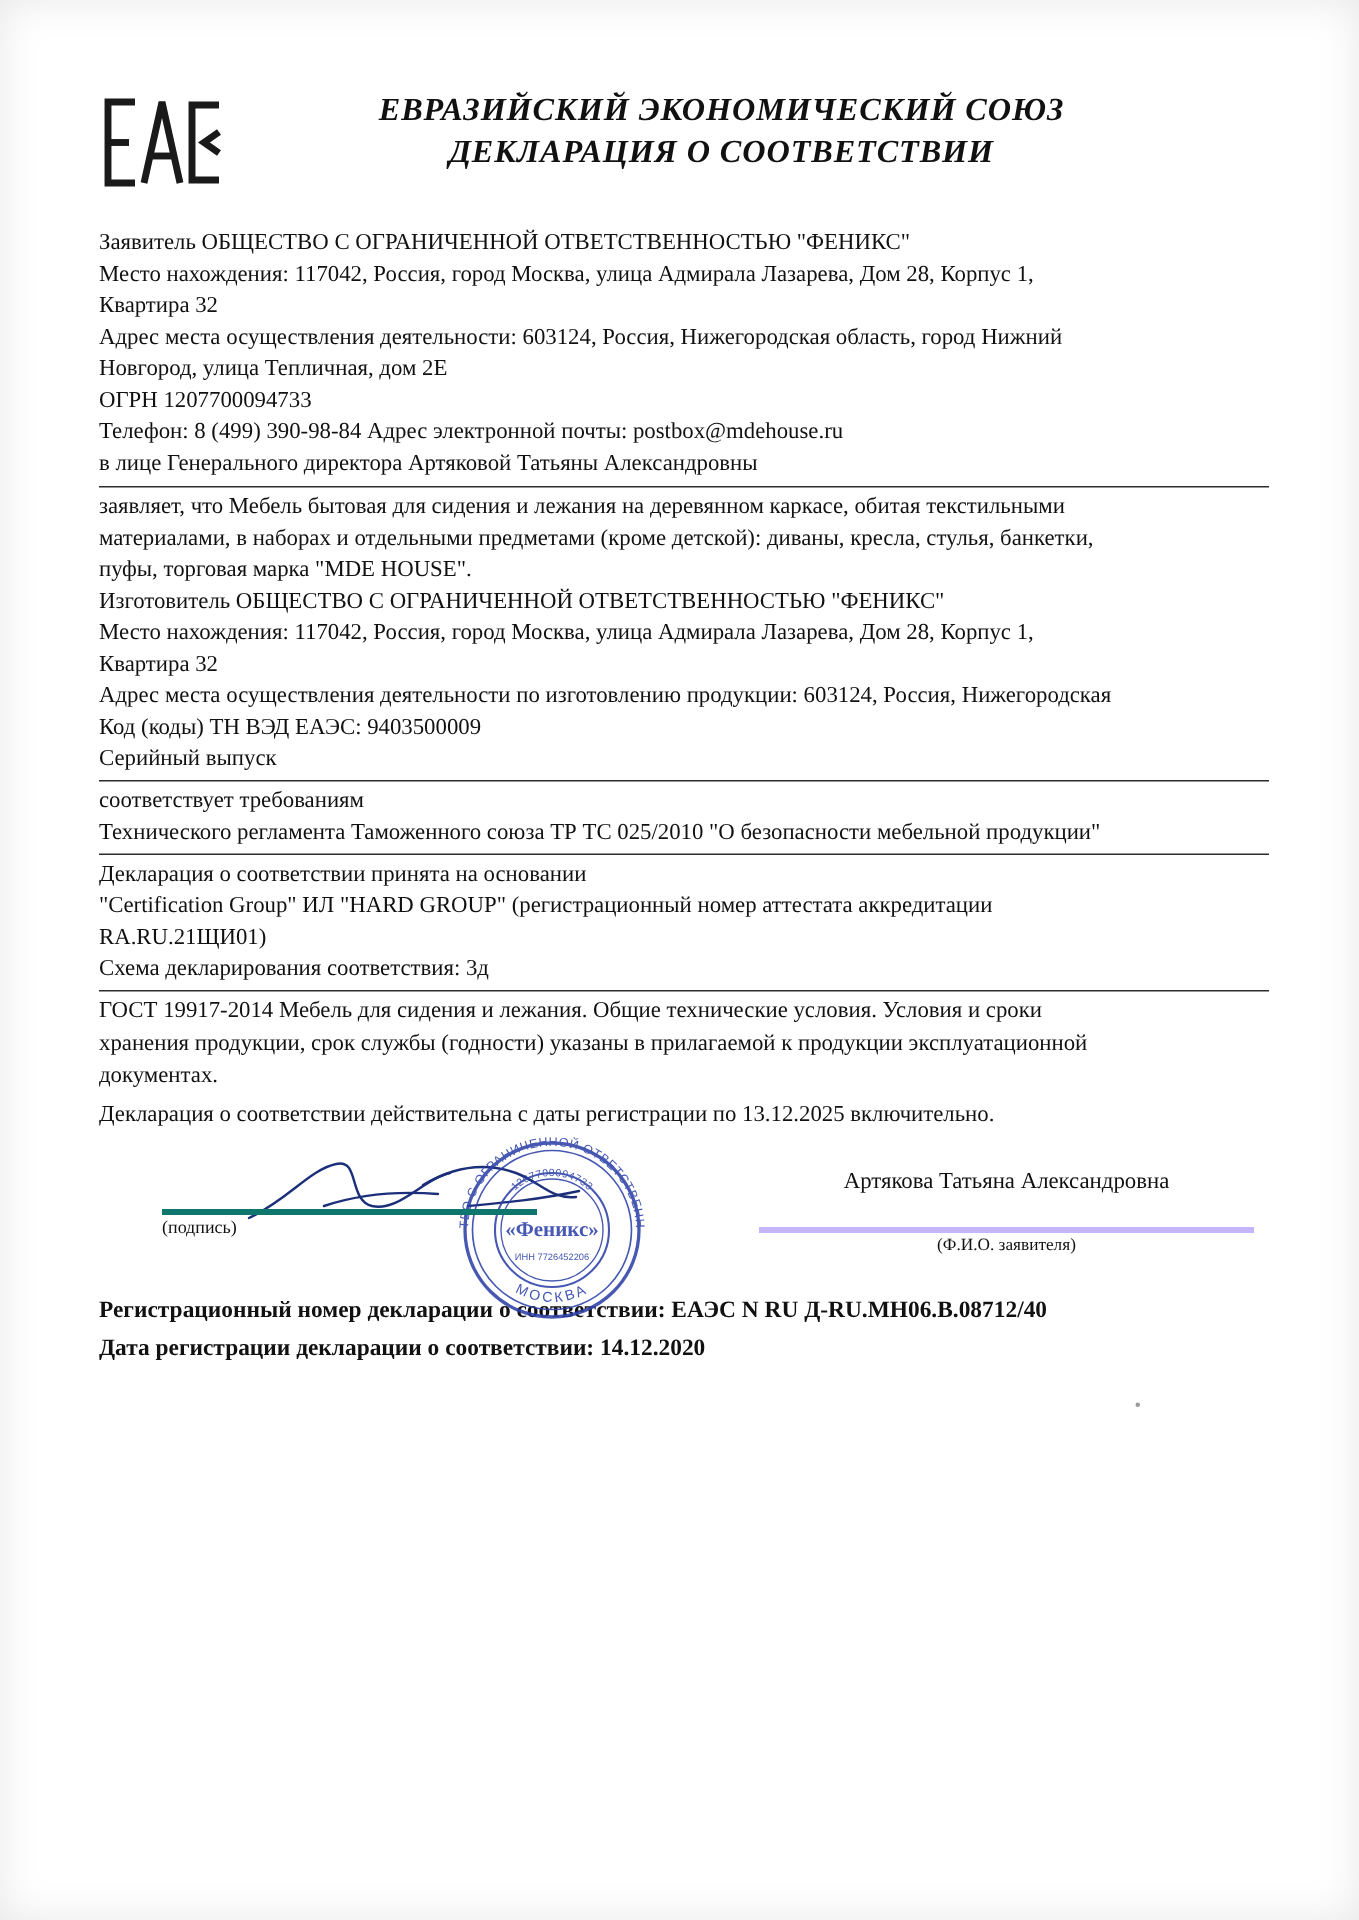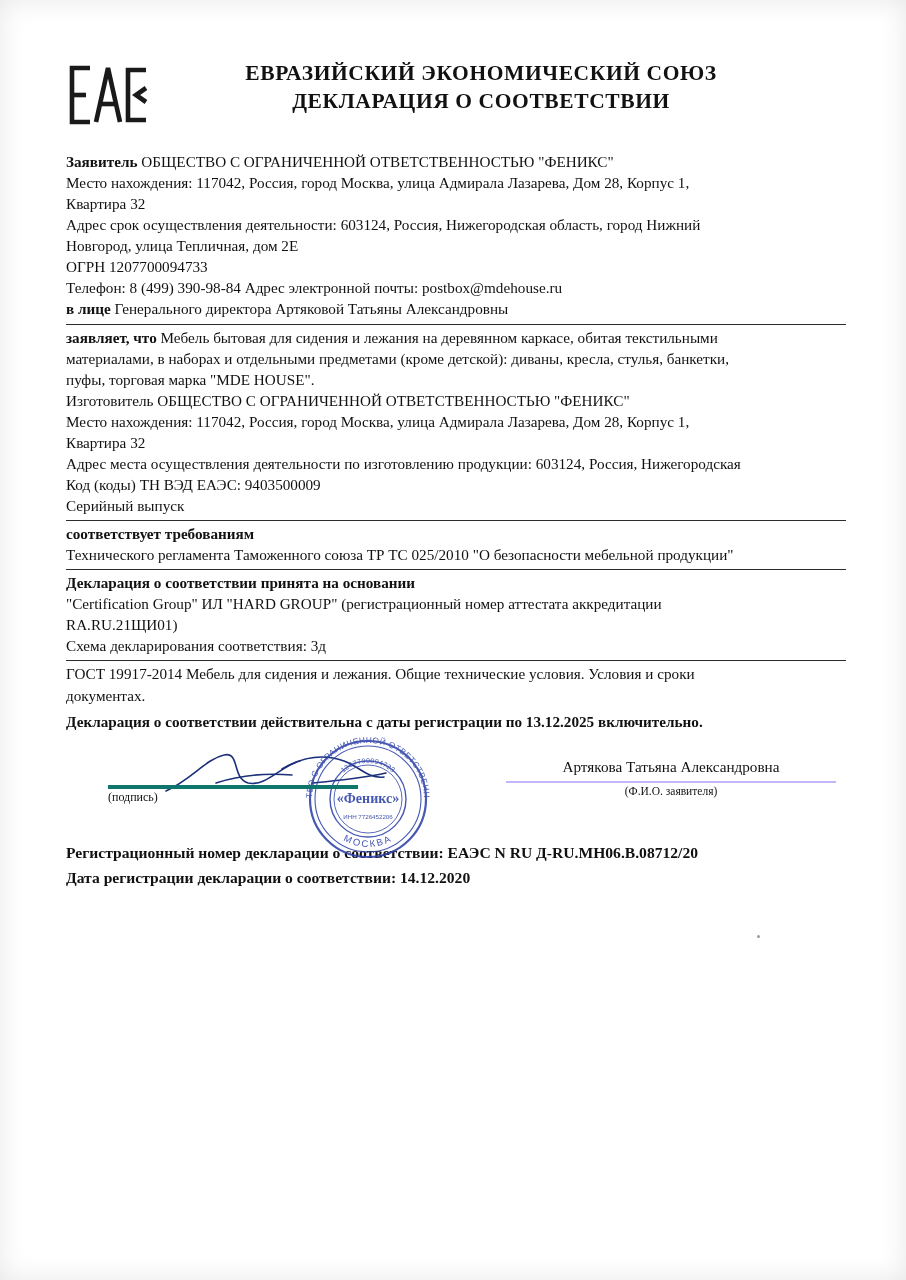--- a/index.html
+++ b/index.html
@@ -33,20 +33,21 @@
     top: 60px;
     width: 780px;
   }
 
   
   .header {
     display: flex;
     align-items: flex-start;
     gap: 4px;
     margin-bottom: 26px;
+    font-style: italic;
   }
   .eac-mark {
     width: 86px;
     height: 62px;
     flex: 0 0 auto;
     margin-top: 4px;
   }
   .eac-mark svg { display: block; }
   .title-block {
     flex: 1 1 auto;
@@ -62,21 +63,21 @@
   }
 
   
   .body-text {
     font-size: 15.2px;
     line-height: 1.32;
   }
   .row {
     padding: 0 0 1px 0;
   }
-  .b { font-weight: bold; }
+  .b { font-weight: normal; }
   .hr {
     border-bottom: 1px solid #2c2c2c;
     margin: 3px 0 3px 0;
     height: 0;
   }
   .spacer-sm { height: 5px; }
 
   
   .sign-area {
     position: relative;
@@ -95,22 +96,22 @@
   }
   .sign-right {
     position: absolute;
     right: 10px;
     top: 10px;
     width: 330px;
     text-align: center;
     font-size: 15.2px;
   }
   .sign-right .under {
-    border-top: 2px solid #c4b5fd;
-    margin-top: 4px;
+    border-top: 4px solid #c4b5fd;
+    margin-top: 20px;
     padding-top: 1px;
     font-size: 11.5px;
   }
 
   
   .signature {
     position: absolute;
     left: 96px;
     top: -8px;
     width: 260px;
@@ -176,21 +177,21 @@
     </div>
 
     <div class="body-text">
 
       <div class="row">
         <span class="b">Заявитель</span>
         <span>ОБЩЕСТВО С ОГРАНИЧЕННОЙ ОТВЕТСТВЕННОСТЬЮ "ФЕНИКС"</span>
       </div>
       <div class="row">Место нахождения: 117042, Россия, город Москва, улица Адмирала Лазарева, Дом 28, Корпус 1,</div>
       <div class="row">Квартира 32</div>
-      <div class="row">Адрес срок осуществления деятельности: 603124, Россия, Нижегородская область, город Нижний</div>
+      <div class="row">Адрес места осуществления деятельности: 603124, Россия, Нижегородская область, город Нижний</div>
       <div class="row">Новгород, улица Тепличная, дом 2Е</div>
       <div class="row">ОГРН 1207700094733</div>
       <div class="row">Телефон: 8 (499) 390-98-84 Адрес электронной почты: postbox@mdehouse.ru</div>
       <div class="row">
         <span class="b">в лице</span>
         <span>Генерального директора Артяковой Татьяны Александровны</span>
       </div>
 
       <div class="hr"></div>
 
@@ -218,20 +219,21 @@
       <div class="hr"></div>
 
       <div class="row b">Декларация о соответствии принята на основании</div>
       <div class="row">"Certification Group" ИЛ "HARD GROUP" (регистрационный номер аттестата аккредитации</div>
       <div class="row">RA.RU.21ЩИ01)</div>
       <div class="row">Схема декларирования соответствия: 3д</div>
 
       <div class="hr"></div>
 
       <div class="row">ГОСТ 19917-2014 Мебель для сидения и лежания. Общие технические условия. Условия и сроки</div>
+      <div class="row">хранения продукции, срок службы (годности) указаны в прилагаемой к продукции эксплуатационной</div>
       <div class="row">документах.</div>
 
       <div class="spacer-sm"></div>
 
       <div class="row b">Декларация о соответствии действительна с даты регистрации по 13.12.2025 включительно.</div>
 
       <div class="sign-area">
 
         <svg class="signature" viewBox="0 0 260 70" aria-hidden="true">
           <g fill="none" stroke="#1b2f7a" stroke-width="1.6" stroke-linecap="round">
@@ -273,21 +275,21 @@
 
         <div class="sign-right">
           <div>Артякова Татьяна Александровна</div>
           <div class="under">(Ф.И.О. заявителя)</div>
         </div>
       </div>
 
       <div class="reg-block">
         <div>
           <span>Регистрационный номер декларации о соответствии:</span>
-          <span>ЕАЭС N RU Д-RU.МН06.В.08712/20</span>
+          <span>ЕАЭС N RU Д-RU.МН06.В.08712/40</span>
         </div>
         <div>
           <span>Дата регистрации декларации о соответствии:</span>
           <span>14.12.2020</span>
         </div>
       </div>
 
     </div>
   </div>
 

